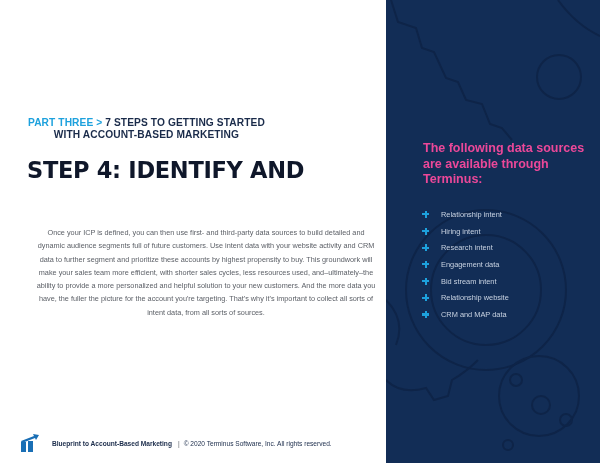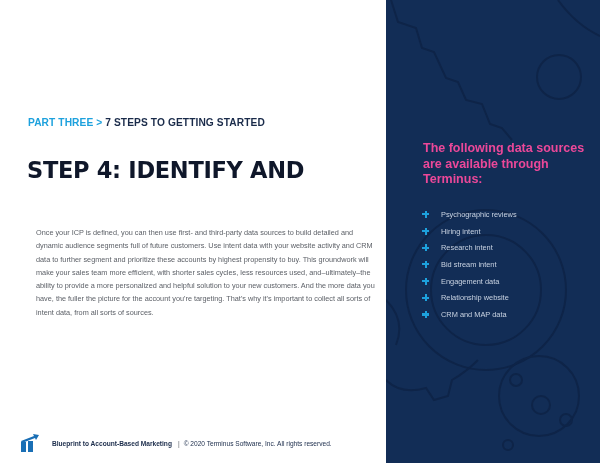--- a/index.html
+++ b/index.html
@@ -1,17 +1,17 @@
 <!DOCTYPE html>
 <html><head>
 <meta charset="utf-8">
 <style>
   html, body { margin:0; padding:0; }
   body { width:600px; height:463px; position:relative; overflow:hidden; background:#ffffff; font-family:"Liberation Sans", sans-serif; }
-  .left { position:absolute; left:0; top:0; width:360px; height:463px; background:#ffffff; }
+  .left { position:absolute; left:0; top:0; width:360px; height:463px; background:#ffffff;text-align:center; }
   .right { position:absolute; left:386px; top:0; width:214px; height:463px; background:#122d56; overflow:hidden; }
   .gears { position:absolute; left:0; top:0; width:214px; height:463px; }
   .kicker { position:absolute; left:28px; top:117px; font-size:10.2px; font-weight:bold; color:#1a2b4a; line-height:12px; letter-spacing:0.1px; }
   .kicker .part { color:#1da1dd; }
   .title { position:absolute; left:27px; top:158px; font-size:22.5px; font-weight:900; color:#0f172a; line-height:25px; letter-spacing:-0.3px; font-family:"DejaVu Sans", sans-serif; }
   .body-text { position:absolute; left:36px; top:226px; width:340px; font-size:7.3px; color:#5b5f66; line-height:13.3px; }
   .footer { position:absolute; left:20px; top:432px; height:22px; display:flex; align-items:center; }
   .logo { width:20px; height:20px; margin-right:12px; }
   .footer-text { font-size:6.6px; color:#1a2b4a; white-space:nowrap; }
   .footer-text .bold { font-weight:bold; }
@@ -26,20 +26,21 @@
   .plus::after { left:0; top:2.4px; width:7px; height:2.2px; }
 </style>
 </head>
 <body>
 
 <div class="left">
   <div class="kicker">
     <div>
       <span class="part">PART THREE</span><span class="part"> &gt; </span><span>7 STEPS TO GETTING STARTED</span>
     </div>
+    <div>WITH ACCOUNT-BASED MARKETING</div>
   </div>
 
   <div class="title">
     <div>STEP 4: IDENTIFY AND</div>
   </div>
 
   <p class="body-text" style="margin:0;">Once your ICP is defined, you can then use first- and third-party data sources to build detailed and dynamic audience segments full of future customers. Use intent data with your website activity and CRM data to further segment and prioritize these accounts by highest propensity to buy. This groundwork will make your sales team more efficient, with shorter sales cycles, less resources used, and–ultimately–the ability to provide a more personalized and helpful solution to your new customers. And the more data you have, the fuller the picture for the account you're targeting. That's why it's important to collect all sorts of intent data, from all sorts of sources.</p>
 
   <div class="footer">
     <svg class="logo" viewBox="0 0 20 20">
@@ -69,37 +70,37 @@
       <circle cx="122" cy="445" r="5"></circle>
       <path d="M0 300 Q20 320 10 345"></path>
     </g>
   </svg>
 
   <div class="side-heading">The following data sources are available through Terminus:</div>
 
   <ul class="side-list">
     <li>
         <span class="plus"></span>
-        <span>Psychographic reviews</span>
+        <span>Relationship intent</span>
       </li>
     <li>
         <span class="plus"></span>
         <span>Hiring intent</span>
       </li>
     <li>
         <span class="plus"></span>
         <span>Research intent</span>
       </li>
     <li>
         <span class="plus"></span>
-        <span>Bid stream intent</span>
+        <span>Engagement data</span>
       </li>
     <li>
         <span class="plus"></span>
-        <span>Engagement data</span>
+        <span>Bid stream intent</span>
       </li>
     <li>
         <span class="plus"></span>
         <span>Relationship website</span>
       </li>
     <li>
         <span class="plus"></span>
         <span>CRM and MAP data</span>
       </li>
   </ul>

